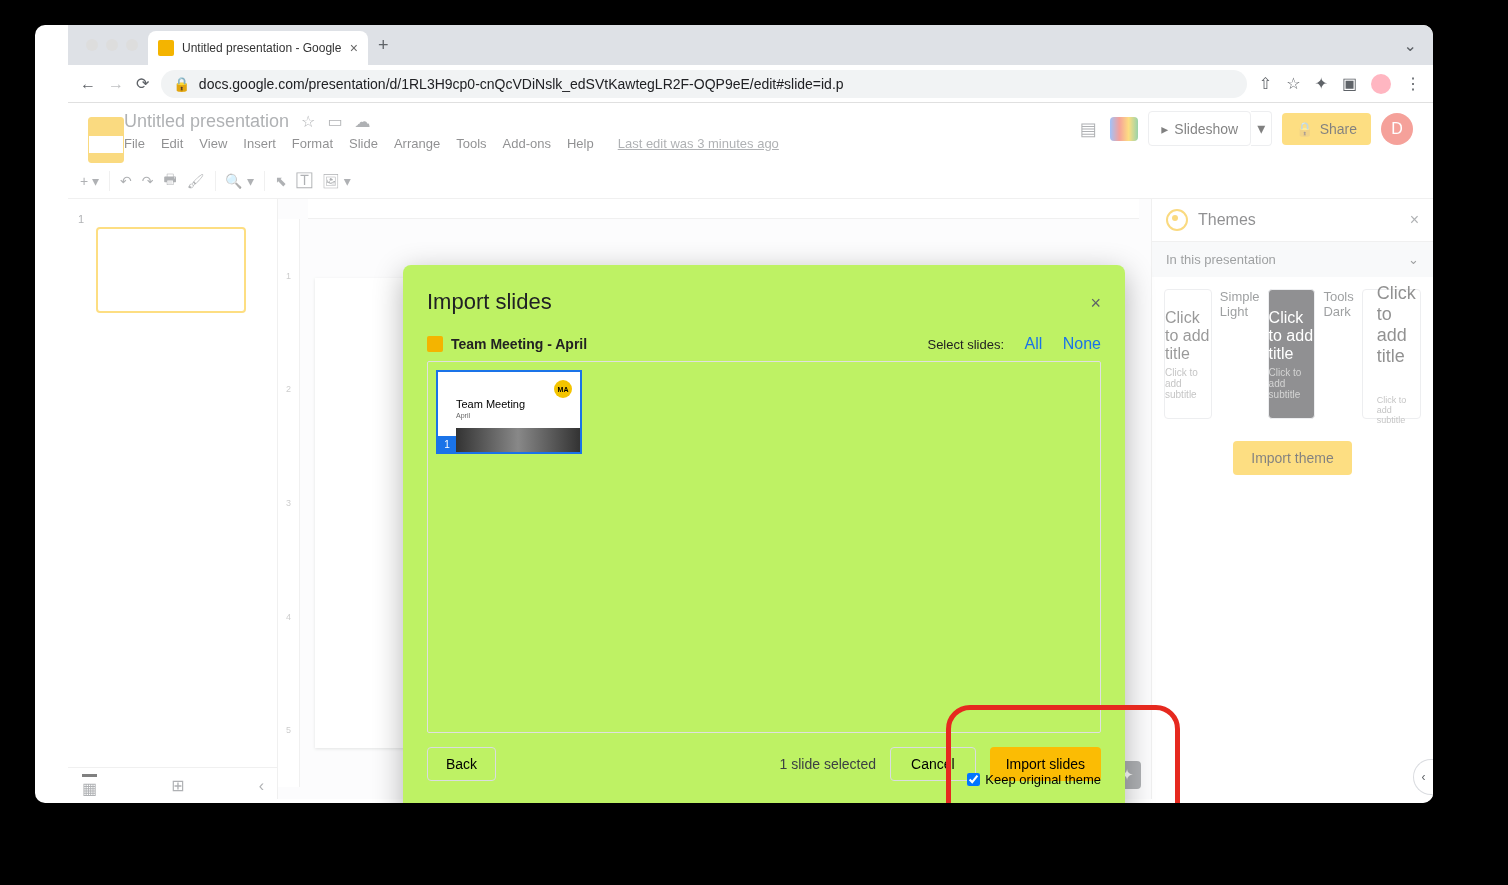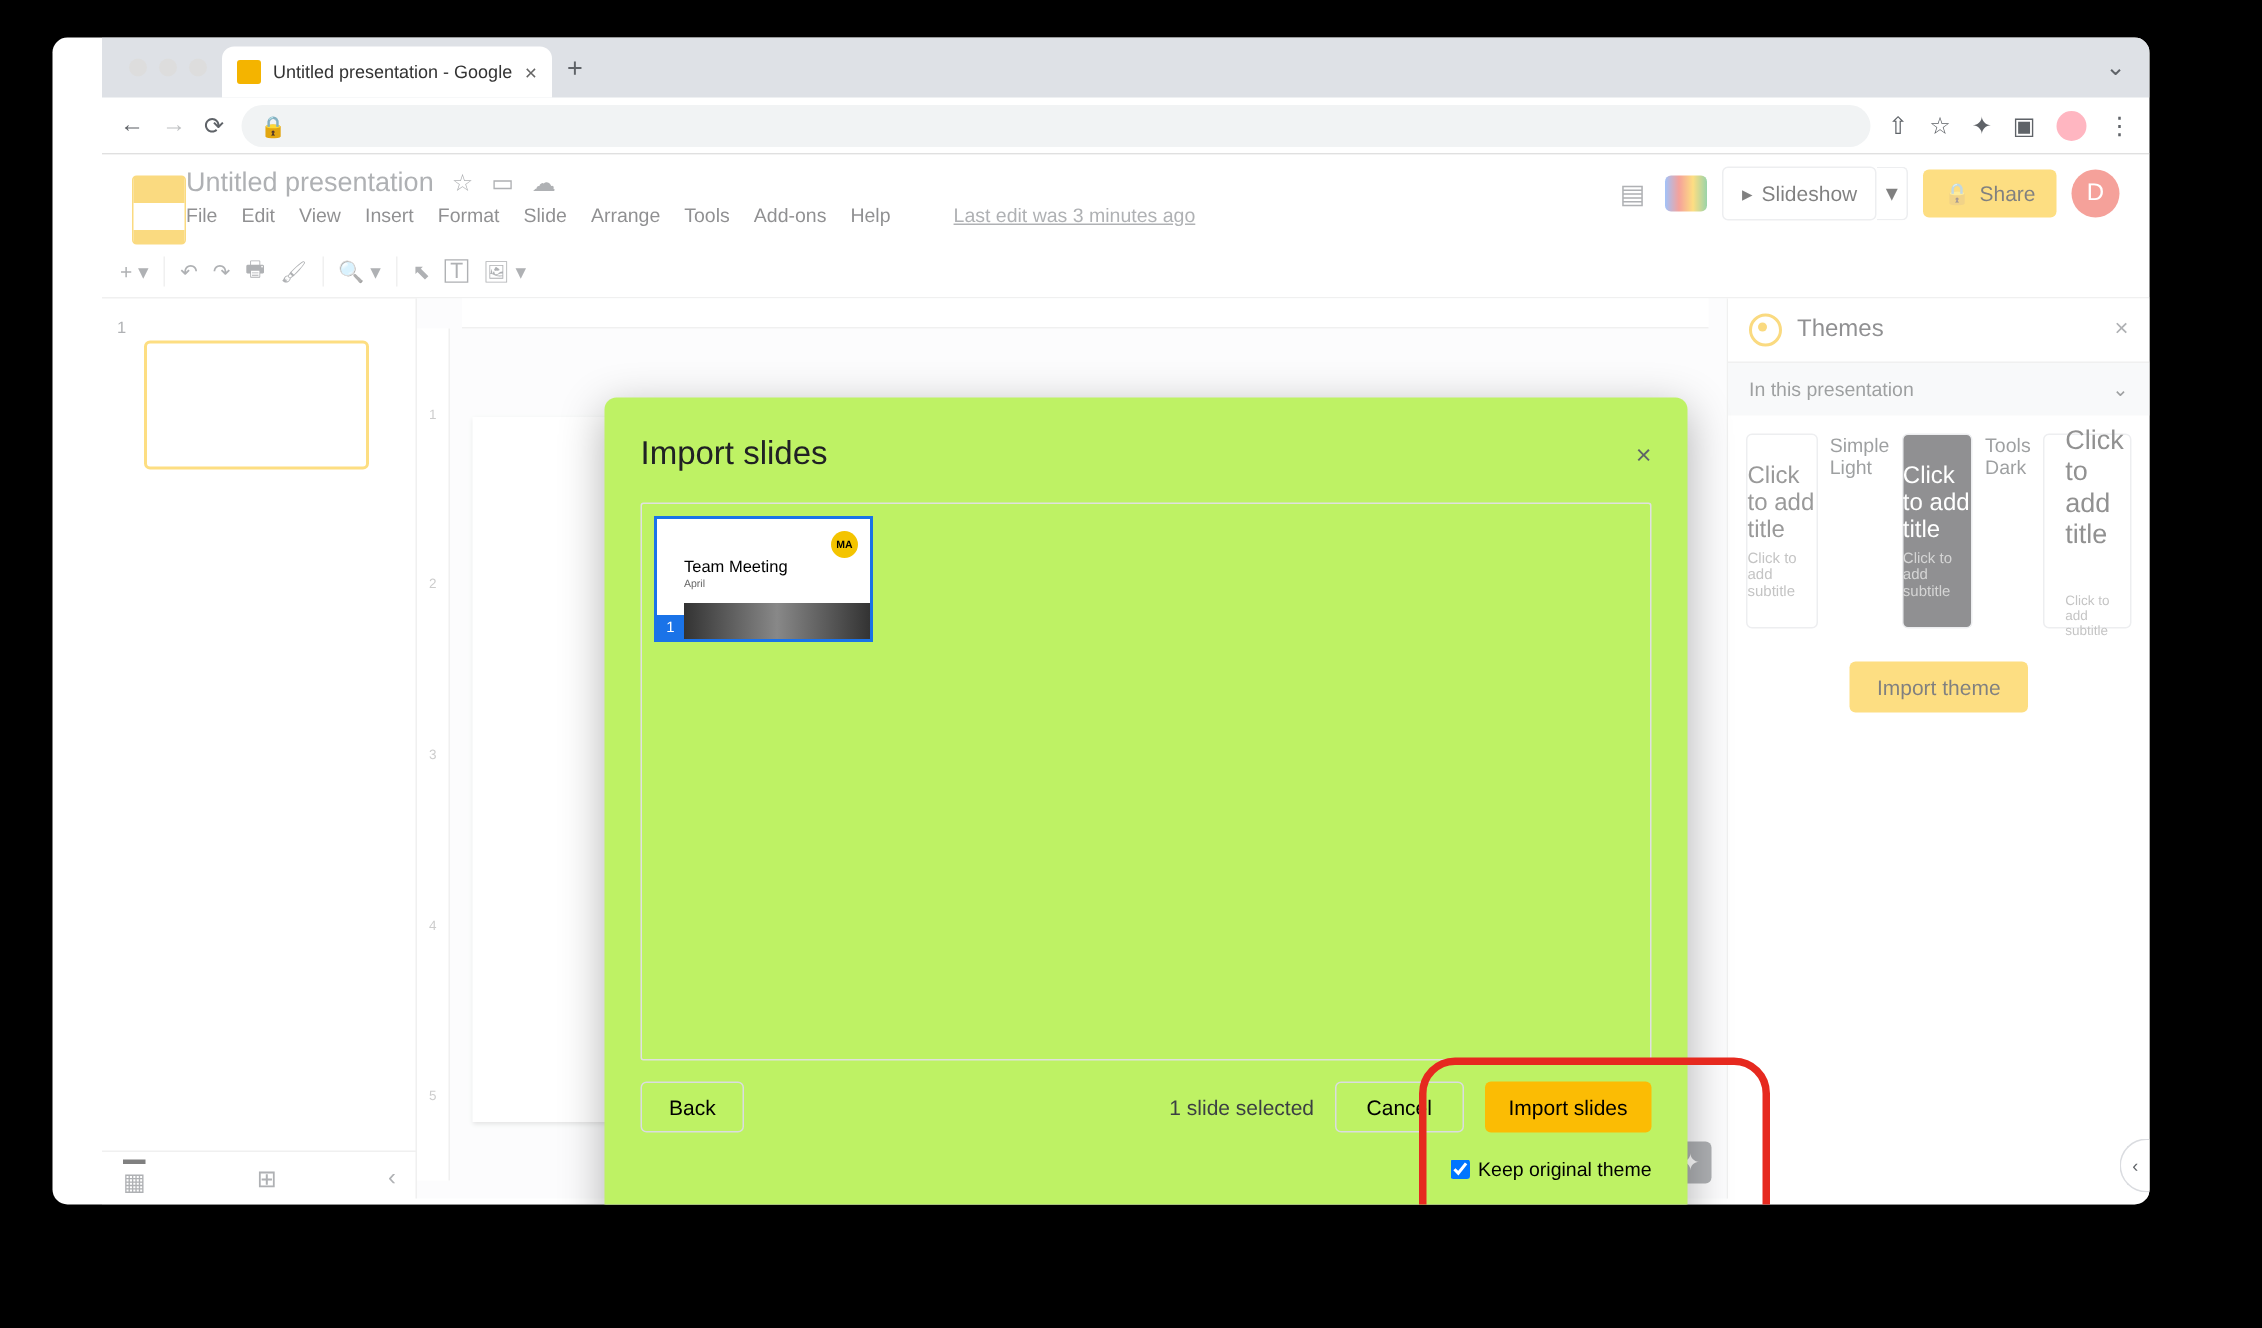--- a/index.html
+++ b/index.html
@@ -20,21 +20,21 @@
   .avatar-sm { width: 20px; height: 20px; border-radius: 50%; background: #ffb6c1; }
   .app-area { position: relative; height: calc(100% - 78px); }
   .dim { position: absolute; inset: 0; background: rgba(255,255,255,0.5); z-index: 5; }
   .header { display: flex; align-items: flex-start; padding: 8px 20px 0; gap: 0; }
   .logo { width: 36px; height: 46px; background: linear-gradient(to bottom, #f4b400 0%, #f4b400 40%, #fff 40%, #fff 80%, #f4b400 80%); border-radius: 3px; margin-top: 6px; border: 1px solid #f4b400; }
   .title-area { flex: 1; }
   .title-row { display: flex; align-items: center; gap: 12px; }
   .doc-title { font-size: 18px; color: #5f6368; }
   .title-icons { color: #5f6368; display: flex; gap: 12px; font-size: 16px; }
   .menu-row { display: flex; gap: 16px; font-size: 13px; color: #202124; padding-top: 4px; align-items: center; }
-  .menu-row .status { color: #5f6368; text-decoration: underline; margin-left: 26px; }
+  .menu-row .status { color: #5f6368; text-decoration: underline; margin-left: 8px; }
   .header-right { display: flex; align-items: center; gap: 10px; }
   .meet { width: 28px; height: 24px; border-radius: 4px; background: linear-gradient(90deg,#4285f4,#ea4335,#fbbc05,#34a853); }
   .slideshow-btn { border: 1px solid #dadce0; border-radius: 4px; padding: 7px 12px; display: flex; align-items: center; gap: 6px; font-size: 14px; }
   .slideshow-drop { border: 1px solid #dadce0; border-left: none; border-radius: 0 4px 4px 0; padding: 7px 6px; }
   .share-btn { background: #fbbc04; border-radius: 4px; padding: 8px 14px; font-size: 14px; font-weight: 500; display: flex; align-items: center; gap: 6px; }
   .avatar { width: 32px; height: 32px; border-radius: 50%; background: #ea4335; color: #fff; display: flex; align-items: center; justify-content: center; font-weight: 500; }
   .comment-icon { width: 24px; height: 24px; color: #5f6368; display:flex; align-items:center; justify-content:center; font-size:18px; }
   .toolbar { border-bottom: 1px solid #e0e0e0; height: 36px; display: flex; align-items: center; padding: 0 12px; gap: 10px; color: #5f6368; font-size: 14px; }
   .toolbar .sep { width: 1px; height: 20px; background: #e0e0e0; }
   .content { display: flex; height: calc(100% - 100px); }
@@ -109,20 +109,21 @@
     </div>
     <div class="newtab">+</div>
     <div class="tabs-dropdown">⌄</div>
   </div>
   <div class="url-bar">
     <span class="nav-icon">←</span>
     <span class="nav-icon" style="opacity:.4">→</span>
     <span class="nav-icon">⟳</span>
     <div class="url-field">
       <span>🔒</span>
+      <span>docs.google.com/presentation/d/1RL3H9cp0-cnQcVDiNslk_edSVtKawtegLR2F-OQP9eE/edit#slide=id.p</span>
     </div>
     <div class="url-icons">
       <span>⇧</span>
       <span>☆</span>
       <span>✦</span>
       <span>▣</span>
       <div class="avatar-sm"></div>
       <span>⋮</span>
     </div>
   </div>
@@ -239,20 +240,29 @@
       <span>⊞</span>
       <span>‹</span>
     </div>
     <div class="collapse-panel">‹</div>
 
     <div class="dim"></div>
 
     <div class="modal">
       <div class="modal-title">Import slides</div>
       <div class="modal-close">×</div>
+      <div class="file-row">
+        <div class="file-icon"></div>
+        <span class="file-name">Team Meeting - April</span>
+        <span class="select-label">Select slides:</span>
+        <span>&nbsp;</span>
+        <span class="select-link">All</span>
+        <span>&nbsp;</span>
+        <span class="select-link">None</span>
+      </div>
       <div class="grid-box">
         <div class="import-thumb">
           <div class="it-logo">MA</div>
           <div class="it-title">Team Meeting</div>
           <div class="it-sub">April</div>
           <div class="it-img"></div>
           <div class="it-num">1</div>
         </div>
       </div>
       <div class="keep-row">

